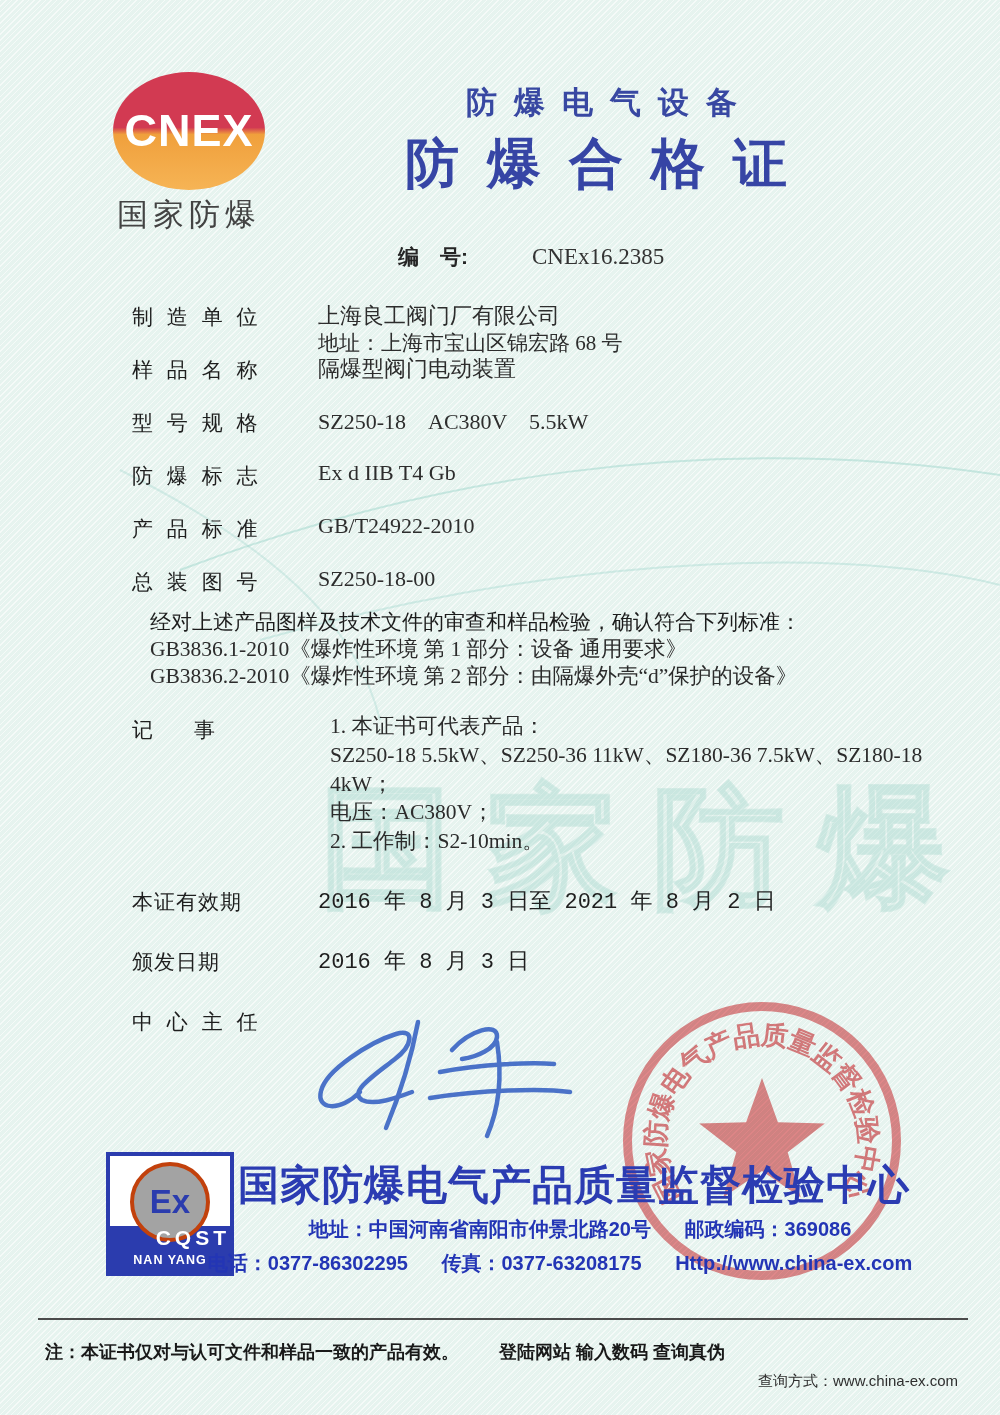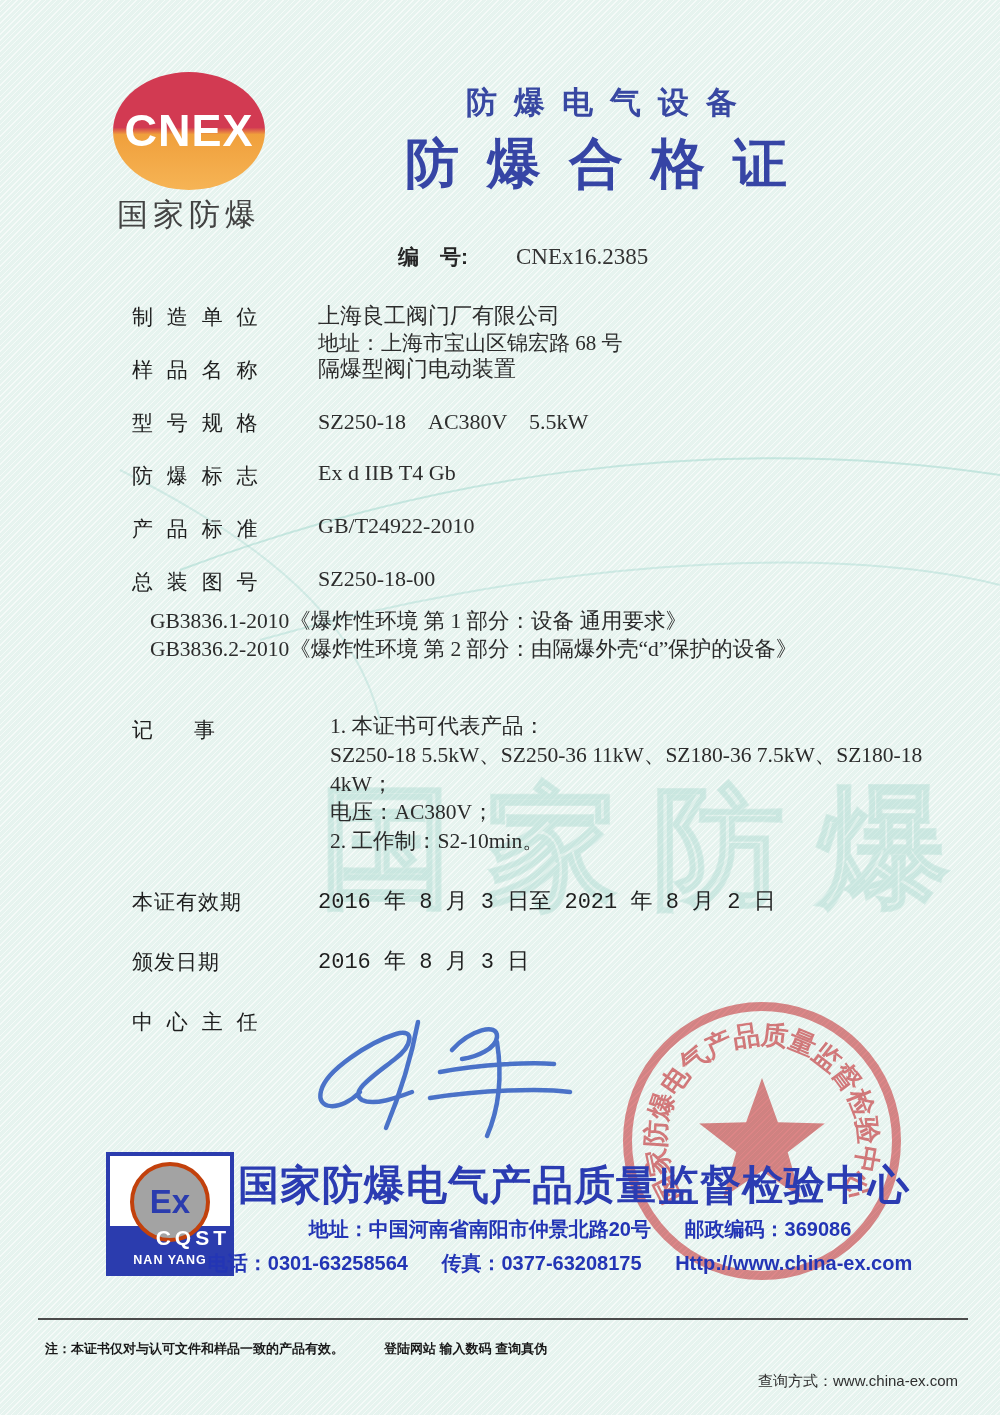--- a/index.html
+++ b/index.html
@@ -18,21 +18,21 @@
     display:flex;align-items:center;justify-content:center;}
   .cnex-oval span{color:#fff;font-weight:700;font-size:45px;letter-spacing:1px;}
   .cnex-caption{position:absolute;left:104px;top:194px;width:170px;text-align:center;
     font-size:31px;letter-spacing:5px;color:#434343;font-weight:500;}
   
   .hdr{position:absolute;left:320px;top:0;width:580px;text-align:center;}
   .hdr .subtitle{position:absolute;top:82px;left:0;width:100%;font-size:31px;font-weight:700;
     color:#3848a2;letter-spacing:17px;white-space:nowrap;}
   .hdr .title{position:absolute;top:128px;left:0;width:100%;font-size:54px;font-weight:700;
     color:#3645a5;letter-spacing:28px;white-space:nowrap;}
-  .certno{position:absolute;left:398px;top:243px;display:flex;gap:48px;align-items:baseline;}
+  .certno{position:absolute;left:398px;top:243px;display:flex;gap:64px;align-items:baseline;}
   .certno .lbl{font-size:21px;font-weight:700;color:#252525;}
   .certno .val{font-family:"Liberation Serif",serif;font-size:23px;color:#333;}
   
   .flabel{position:absolute;left:132px;font-size:21px;font-weight:500;color:#1e1e1e;letter-spacing:4px;white-space:nowrap;}
   .fvalue{position:absolute;left:318px;font-family:"Liberation Serif",serif;font-size:22px;color:#2d2d2d;white-space:nowrap;}
   .sans-val{font-family:Liberation Mono, monospace;font-size:22px;color:#1f1f1f;}
   
   .std{position:absolute;left:150px;top:608px;line-height:27.5px;}
   .std .intro{font-size:21px;font-weight:500;color:#1c1c1c;}
   .std .gb{font-family:"Liberation Serif",serif;font-size:21.5px;color:#2b2b2b;}
@@ -55,21 +55,21 @@
     font-weight:700;font-size:12.5px;letter-spacing:1px;z-index:3;}
   .org-name{position:absolute;left:238px;top:1158px;width:680px;font-size:41px;font-weight:700;
     color:#2b3cb2;letter-spacing:1px;white-space:nowrap;font-family:"Liberation Serif",serif;}
   .org-line1{position:absolute;left:240px;top:1216px;width:680px;text-align:center;font-size:20px;
     font-weight:700;color:#2335b5;white-space:nowrap;}
   .org-line2{position:absolute;left:180px;top:1250px;width:760px;text-align:center;font-size:20px;
     font-weight:700;color:#2335b5;white-space:nowrap;}
   .org-line1 span,.org-line2 span{margin:0 14px;}
   
   .rule{position:absolute;left:38px;top:1318px;width:930px;height:2px;background:#4b4b4b;}
-  .note-row{position:absolute;left:45px;top:1340px;display:flex;gap:40px;font-size:13px;font-weight:700;color:#191919;}
+  .note-row{position:absolute;left:45px;top:1340px;display:flex;gap:40px;font-size:18px;font-weight:700;color:#191919;}
   .code{position:absolute;left:468px;top:1354px;font-family:"DejaVu Sans Mono",monospace;font-weight:700;
     font-size:33px;letter-spacing:7px;color:#545454;}
   .query{position:absolute;left:758px;top:1372px;font-size:15px;color:#2e2e2e;}
 </style>
 </head>
 <body>
 
 <div class="page">
   <div class="scan-edge"></div>
 
@@ -107,20 +107,21 @@
   <div class="flabel" style="top:462px">防 爆 标 志</div>
   <div class="fvalue" style="top:460px">Ex d IIB T4 Gb</div>
 
   <div class="flabel" style="top:515px">产 品 标 准</div>
   <div class="fvalue" style="top:513px">GB/T24922-2010</div>
 
   <div class="flabel" style="top:568px">总 装 图 号</div>
   <div class="fvalue" style="top:566px">SZ250-18-00</div>
 
   <div class="std">
+    <div class="intro">经对上述产品图样及技术文件的审查和样品检验，确认符合下列标准：</div>
     <div class="gb">GB3836.1-2010《爆炸性环境 第 1 部分：设备 通用要求》</div>
     <div class="gb">GB3836.2-2010《爆炸性环境 第 2 部分：由隔爆外壳“d”保护的设备》</div>
   </div>
 
   <div class="flabel" style="top:716px;letter-spacing:10px">记　事</div>
   <div class="remarks">
     <div>1. 本证书可代表产品：</div>
     <div>SZ250-18 5.5kW、SZ250-36 11kW、SZ180-36 7.5kW、SZ180-18</div>
     <div>4kW；</div>
     <div>电压：AC380V；</div>
@@ -165,21 +166,21 @@
     <div class="cqst-txt">CQST</div>
     <div class="city-txt">NAN YANG</div>
   </div>
 
   <div class="org-name">国家防爆电气产品质量监督检验中心</div>
   <div class="org-line1">
     <span>地址：中国河南省南阳市仲景北路20号</span>
     <span>邮政编码：369086</span>
   </div>
   <div class="org-line2">
-    <span>电话：0301-63258564</span>
+    <span>电话：0377-86302295</span>
     <span>传真：0377-63208175</span>
     <span>Http://www.china-ex.com</span>
   </div>
 
   <div class="rule"></div>
   <div class="note-row">
     <span>注：本证书仅对与认可文件和样品一致的产品有效。</span>
     <span>登陆网站 输入数码 查询真伪</span>
   </div>
   <div class="query">查询方式：www.china-ex.com</div>

